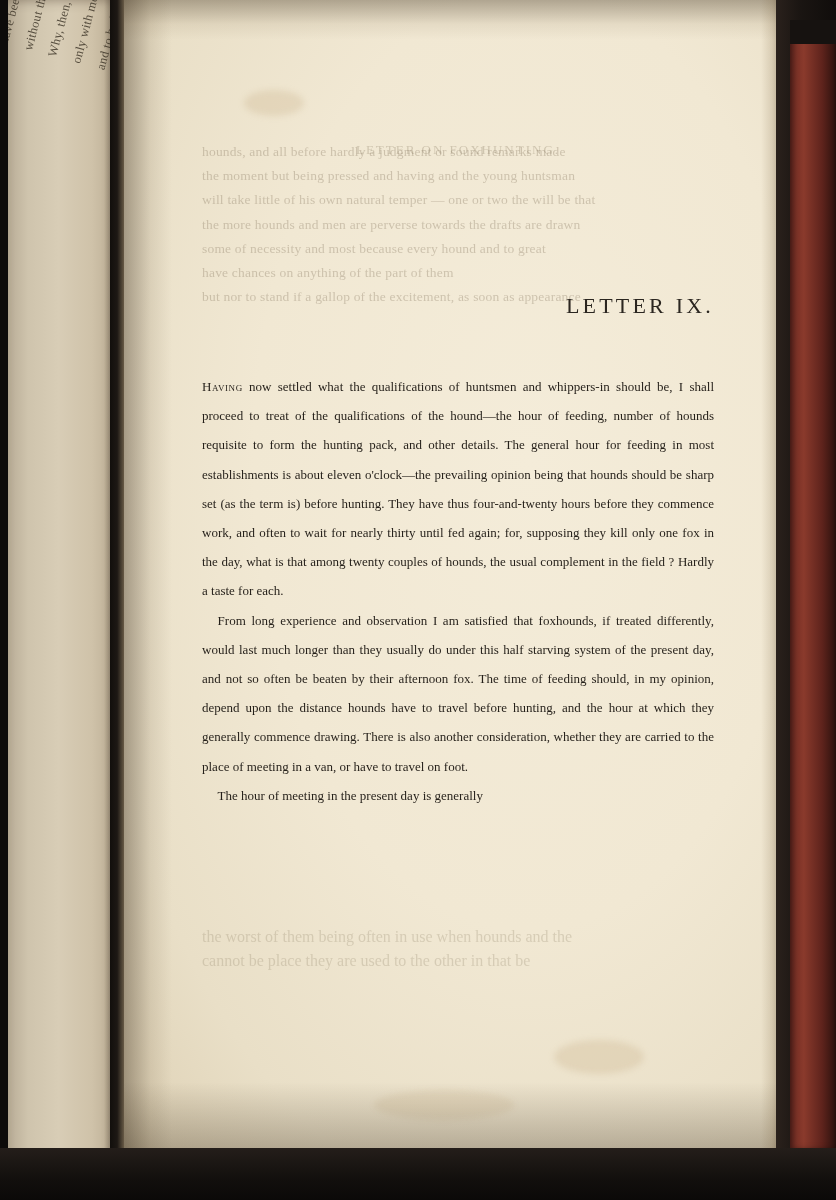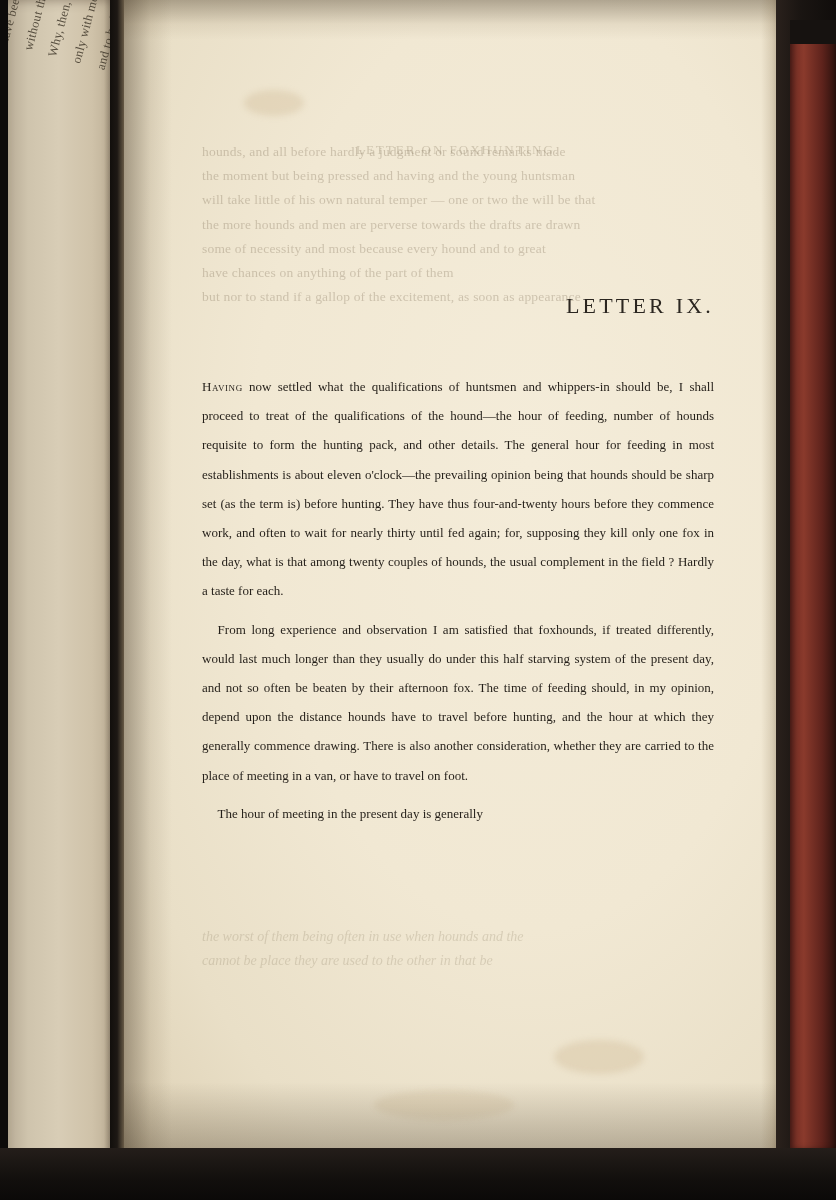--- a/index.html
+++ b/index.html
@@ -129,25 +129,24 @@
     font-size: 13px;
     letter-spacing: 2px;
     filter: blur(0.7px);
   }
   .bleed-low {
     position: absolute;
     left: 78px;
     top: 925px;
     width: 512px;
     color: rgba(124,108,82,0.22);
-    font-size: 14px;
+    font-size: 16px;
     line-height: 24px;
     text-align: justify;
     filter: blur(0.7px);
-    font-style: italic;
   }
 
   
   .content {
     position: absolute;
     left: 78px;
     top: 0;
     width: 512px;
   }
   .letter-title {
@@ -163,21 +162,21 @@
     position: absolute;
     left: 0;
     top: 372px;
     width: 512px;
     color: #241f19;
     font-size: 13px;
     line-height: 29.2px;
     text-align: justify;
   }
   .body p { margin: 0; }
-  .body p + p { margin-top: 9px; text-indent: 1.2em; }
+  .body p + p { margin-top: 0px; text-indent: 1.2em; }
   .smallcaps {
     font-variant: small-caps;
     letter-spacing: 0.6px;
   }
 
   
   .cover {
     position: absolute;
     right: 0; top: 20px;
     width: 46px; height: 1130px;

